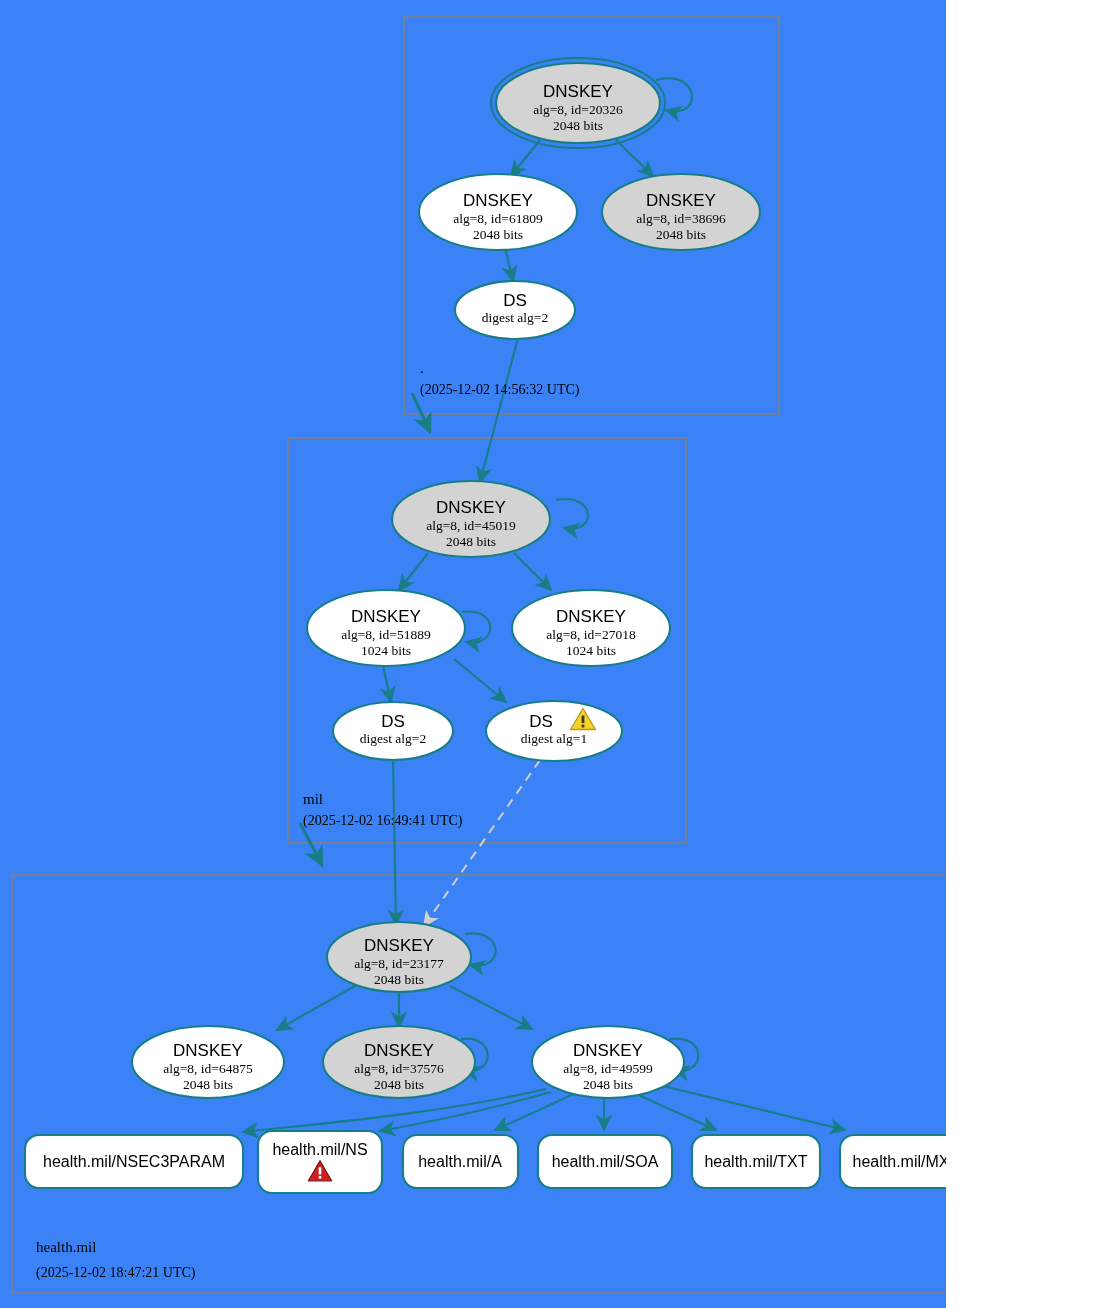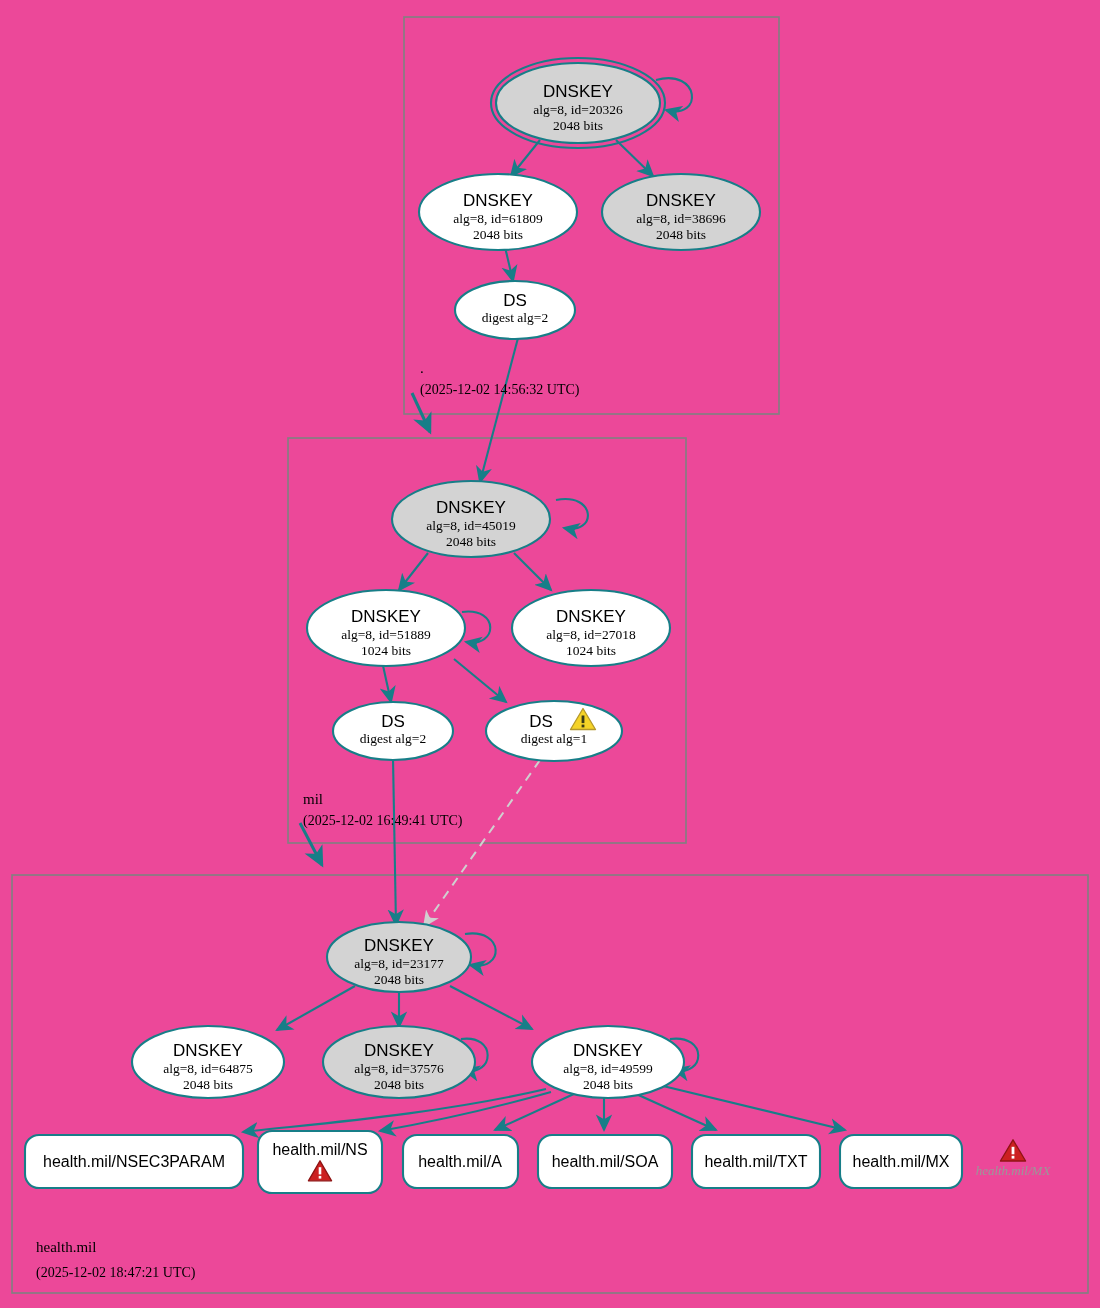--- a/index.html
+++ b/index.html
@@ -3,23 +3,23 @@
 <meta charset="utf-8">
 <style>
   * { box-sizing: border-box; }
   html, body {
     margin: 0; padding: 0;
     background: #ffffff;
     font-family: "Liberation Sans", sans-serif;
   }
   #canvas {
     position: relative;
-    width: 1100px;
+    width: 946px;
     height: 1308px;
-    background: #ec4899;
+    background: #3b82f6;
     overflow: hidden;
   }
   svg#graph {
     position: absolute;
     top: 0; left: 0;
     width: 1100px;
     height: 1308px;
   }
   .zone-box {
     fill: none;

